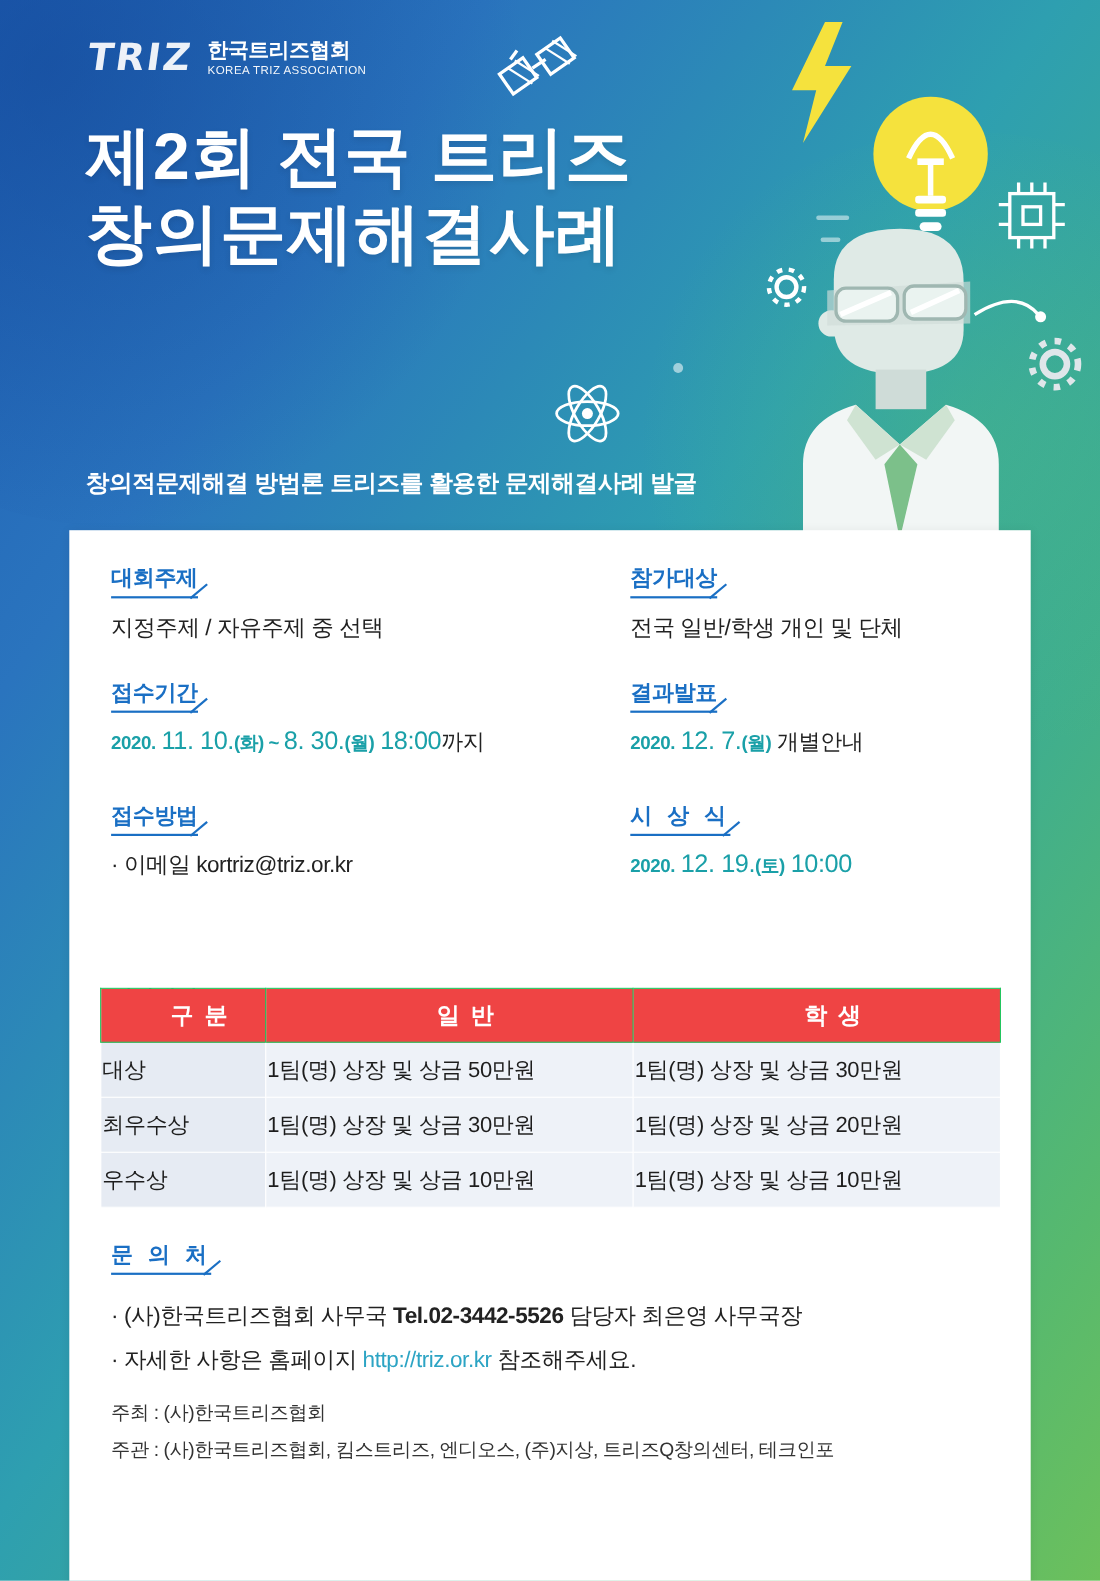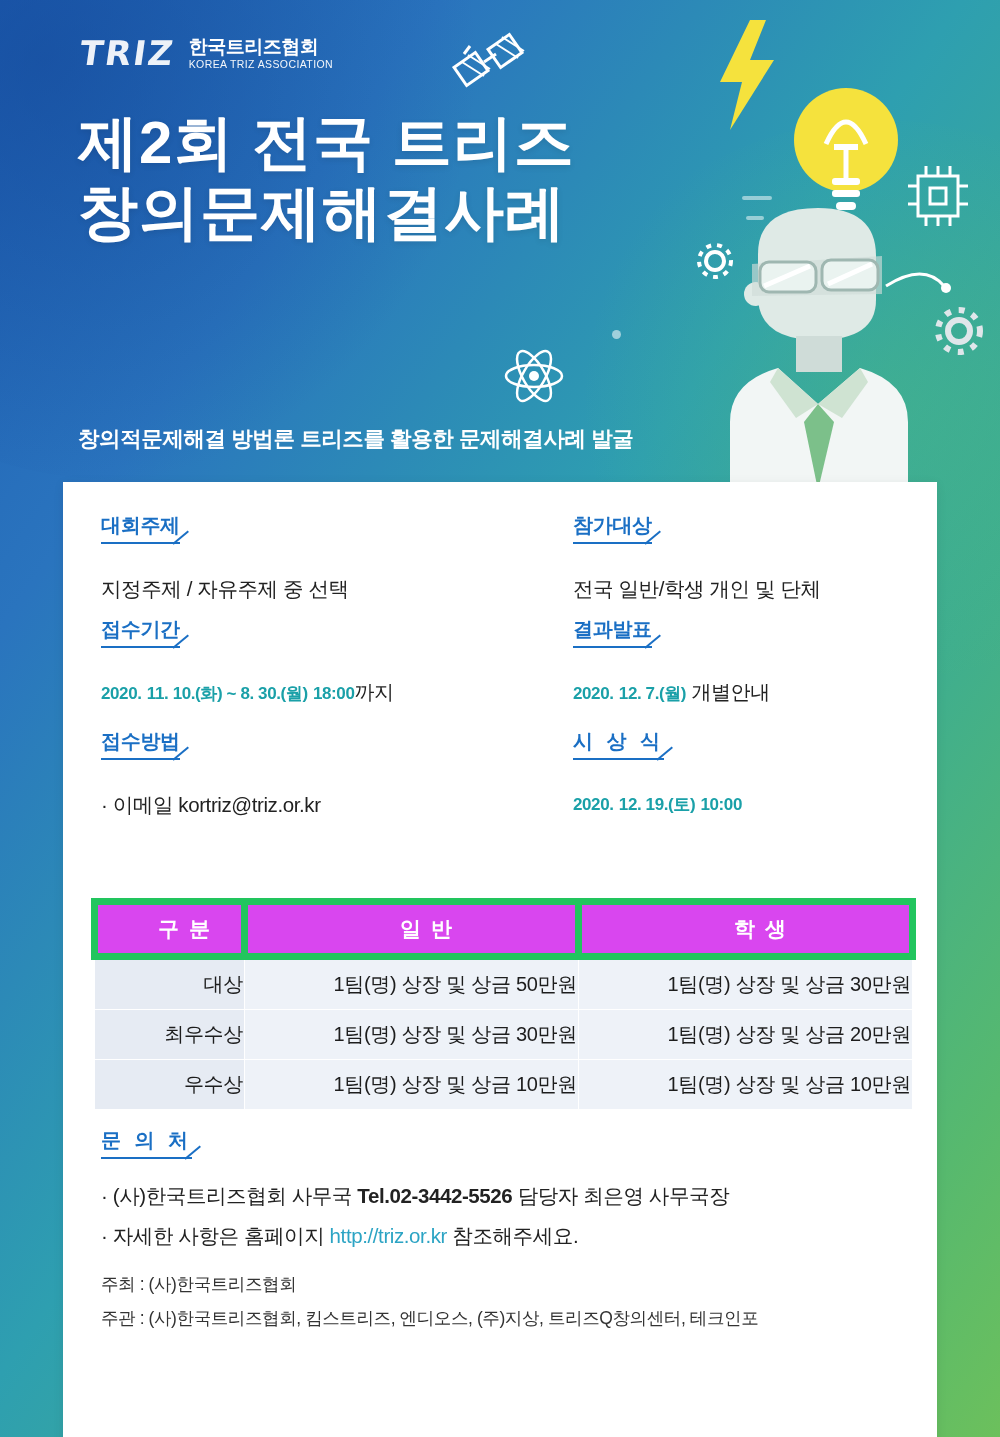--- a/index.html
+++ b/index.html
@@ -157,33 +157,33 @@
     position: absolute;
     right: -13px;
     bottom: -1px;
     width: 20px;
     height: 2px;
     background: #1a6fc4;
     transform: rotate(-40deg);
     transform-origin: left center;
   }
   .field-value {
-    margin-top: 31px;
+    margin-top: 12px;
     font-size: 20.5px;
     color: #222222;
     letter-spacing: -0.4px;
     white-space: nowrap;
   }
   .field-value.teal {
     color: #1aa0a8;
     font-weight: bold;
   }
   .field-value .big {
-    font-size: 17px;
-    font-weight: bold;
+    font-size: 23px;
+    font-weight: normal;
     text-align: right;
   }
   .field-value .sml {
     font-size: 17px;
   }
   .field-value .dark {
     color: #222222;
     font-weight: normal;
     font-size: 20px;
   }
@@ -200,35 +200,35 @@
   }
   .awards-table {
     position: absolute;
     left: 28px;
     top: 416px;
     width: 818px;
     border-collapse: collapse;
     table-layout: fixed;
   }
   .awards-table th {
-    background: #d946ef;
+    background: #ef4444;
     color: #ffffff;
     font-size: 21px;
     font-weight: bold;
     height: 46px;
     letter-spacing: 2px;
-    border: 7px solid #22c55e;
+    border: 1px solid #22c55e;
     padding-left: 32px;
   }
   .awards-table td {
     background: #eef2f8;
     color: #1d1d1d;
     font-size: 20px;
     height: 47px;
-    text-align: right;
+    text-align: left;
     border: 1px solid #ffffff;
     letter-spacing: -0.3px;
   }
   .awards-table td.cat {
     background: #e6ebf3;
   }
   .awards-table col.c1 { width: 150px; }
   .awards-table col.c2 { width: 334px; }
   .awards-table col.c3 { width: 334px; }
 

